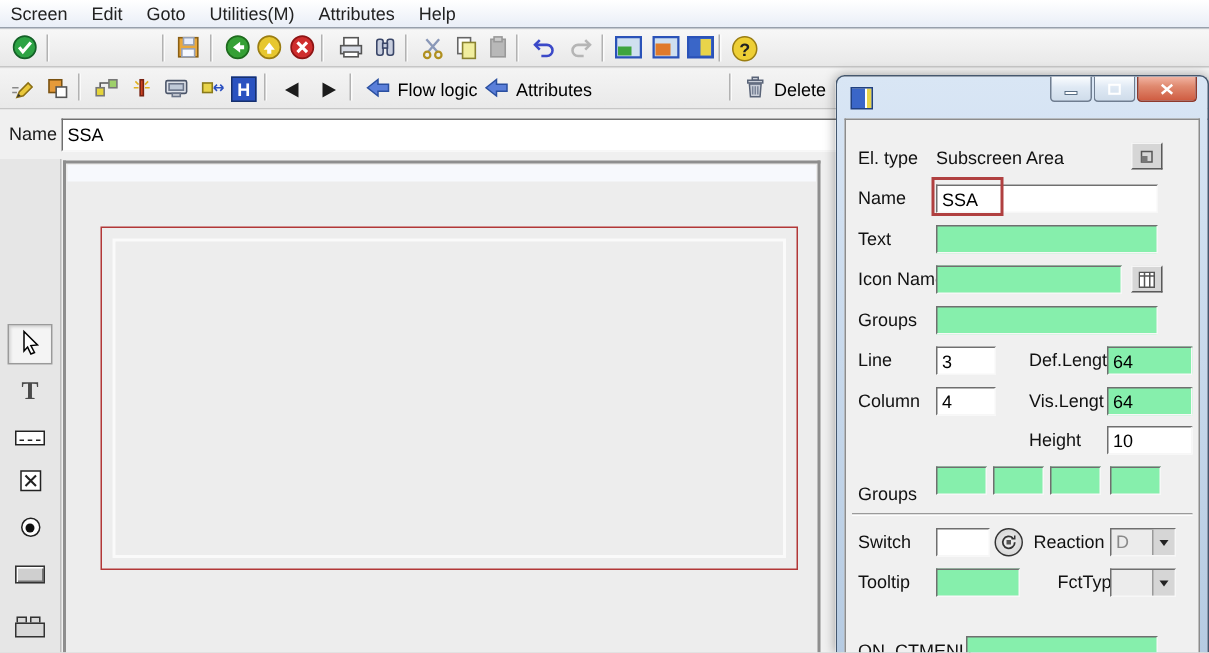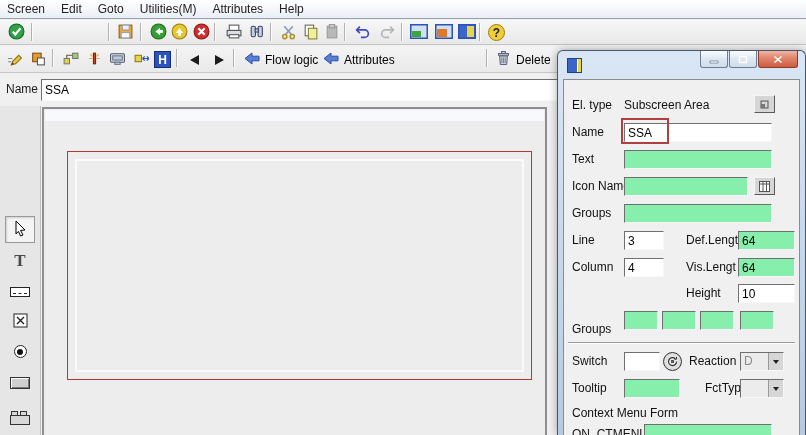--- a/index.html
+++ b/index.html
@@ -406,19 +406,18 @@
       <span class="row-label" style="top:301px">Tooltip</span>
       <input class="din dis" style="left: 60px; top: 299px; width: 56px;" value="">
       <span class="row-label" style="left:141px;top:301px">FctType</span>
       <div class="combo" style="left:176px;top:299px">
         <span class="val"></span>
         <span class="dda">
             <i></i>
           </span>
       </div>
 
-      <span class="row-label" style="top:326px">Context Menu Form</span>
       <span class="row-label" style="top:347px">ON_CTMENU</span>
       <input class="din dis" style="left: 80px; top: 344px; width: 128px;" value="">
     </div>
   </div>
 
 </div>
 
 </body></html>

